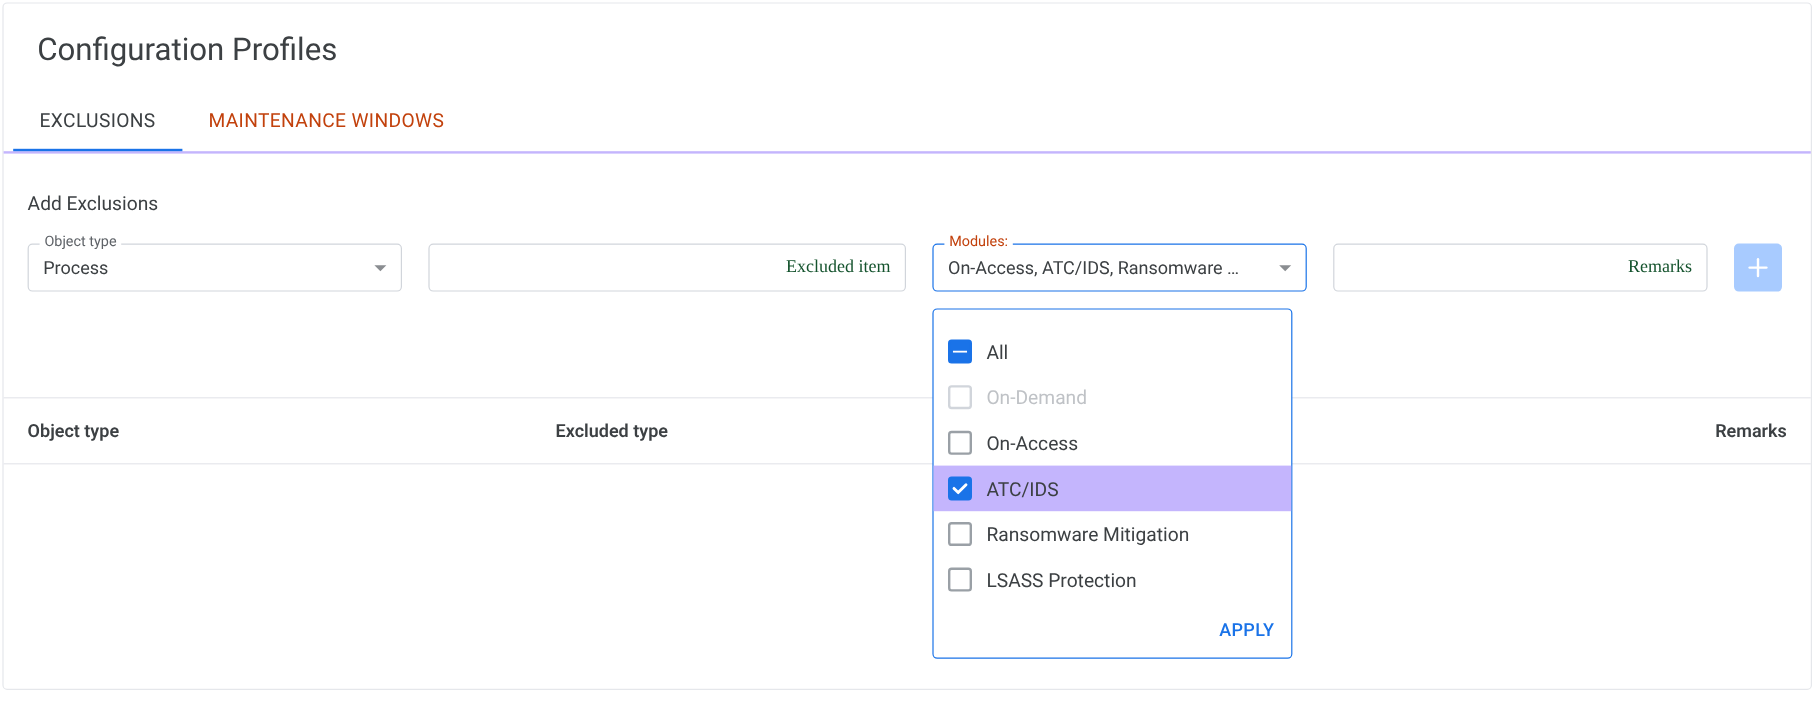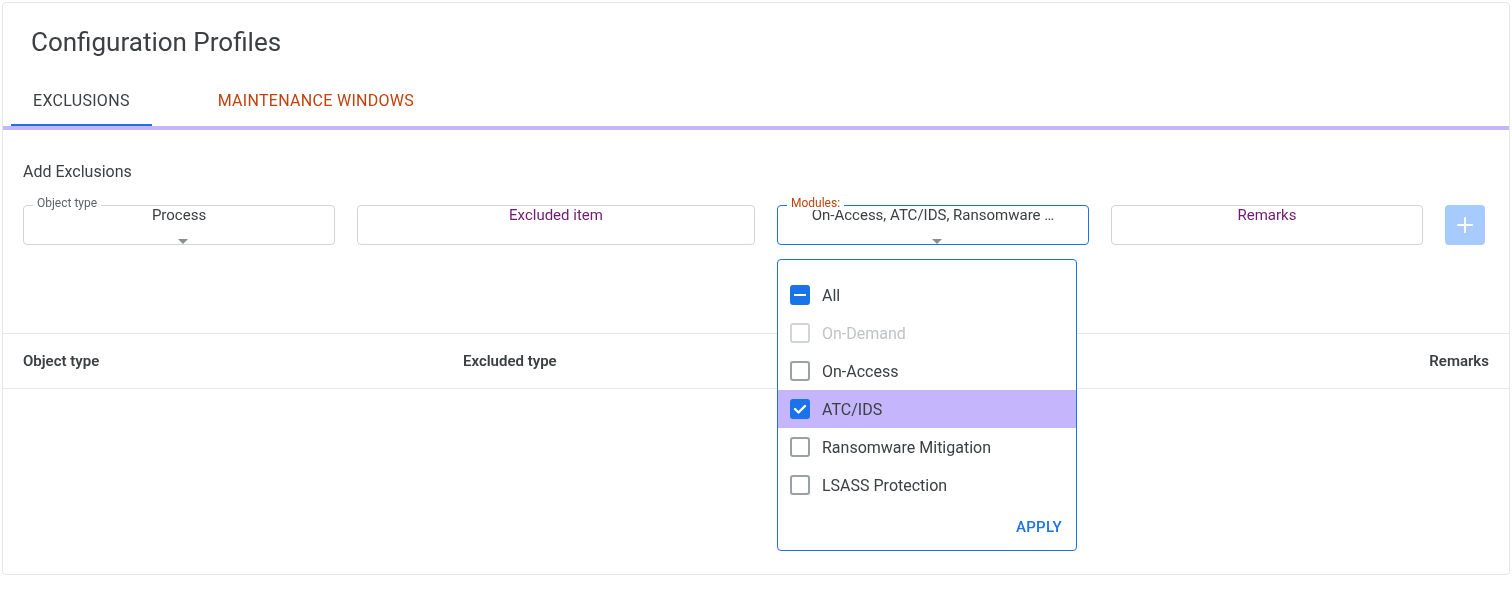--- a/index.html
+++ b/index.html
@@ -22,23 +22,22 @@
     position: relative;
   }
   .page-title {
     font-size: 26px;
     font-weight: 400;
     color: #3c4043;
     padding: 24px 28px 20px 28px;
   }
   .tabs {
     display: flex;
-    border-bottom: 4px solid #c4b5fd;
+    border-bottom: 2px solid #c4b5fd;
     padding: 0 8px;
-    gap: 44px;
   }
   .tab {
     padding: 14px 22px;
     font-size: 16px;
     letter-spacing: 0.3px;
     color: #c2410c;
     cursor: pointer;
     border-bottom: 2px solid transparent;
     text-transform: uppercase;
   }
@@ -77,41 +76,41 @@
   .form-input, .form-select {
     height: 40px;
     border: 1px solid #d1d5db;
     border-radius: 4px;
     padding: 0 12px;
     font-size: 15px;
     color: #3c4043;
     background: #fff;
     display: flex;
     align-items: center;
-    justify-content: flex-start;
-    flex-direction: column;
+    justify-content: flex-end;
   }
   .form-select.focused {
     border: 1px solid #1a73e8;
   }
   .object-type-field { width: 312px; }
   .excluded-item-field { width: 398px; }
   .modules-field { width: 312px; }
   .remarks-field { width: 312px; }
   .form-select {
     cursor: pointer;
   }
   .form-select .value {
     overflow: hidden;
     white-space: nowrap;
     text-overflow: ellipsis;
     flex: 1;
   }
   .placeholder-text {
-    color: #701a75;
+    color: #14532d;
+    font-family: Liberation Serif, serif;
   }
   .caret {
     width: 0;
     height: 0;
     border-left: 5px solid transparent;
     border-right: 5px solid transparent;
     border-top: 5px solid #8a8d91;
     margin-left: 8px;
     flex-shrink: 0;
   }

